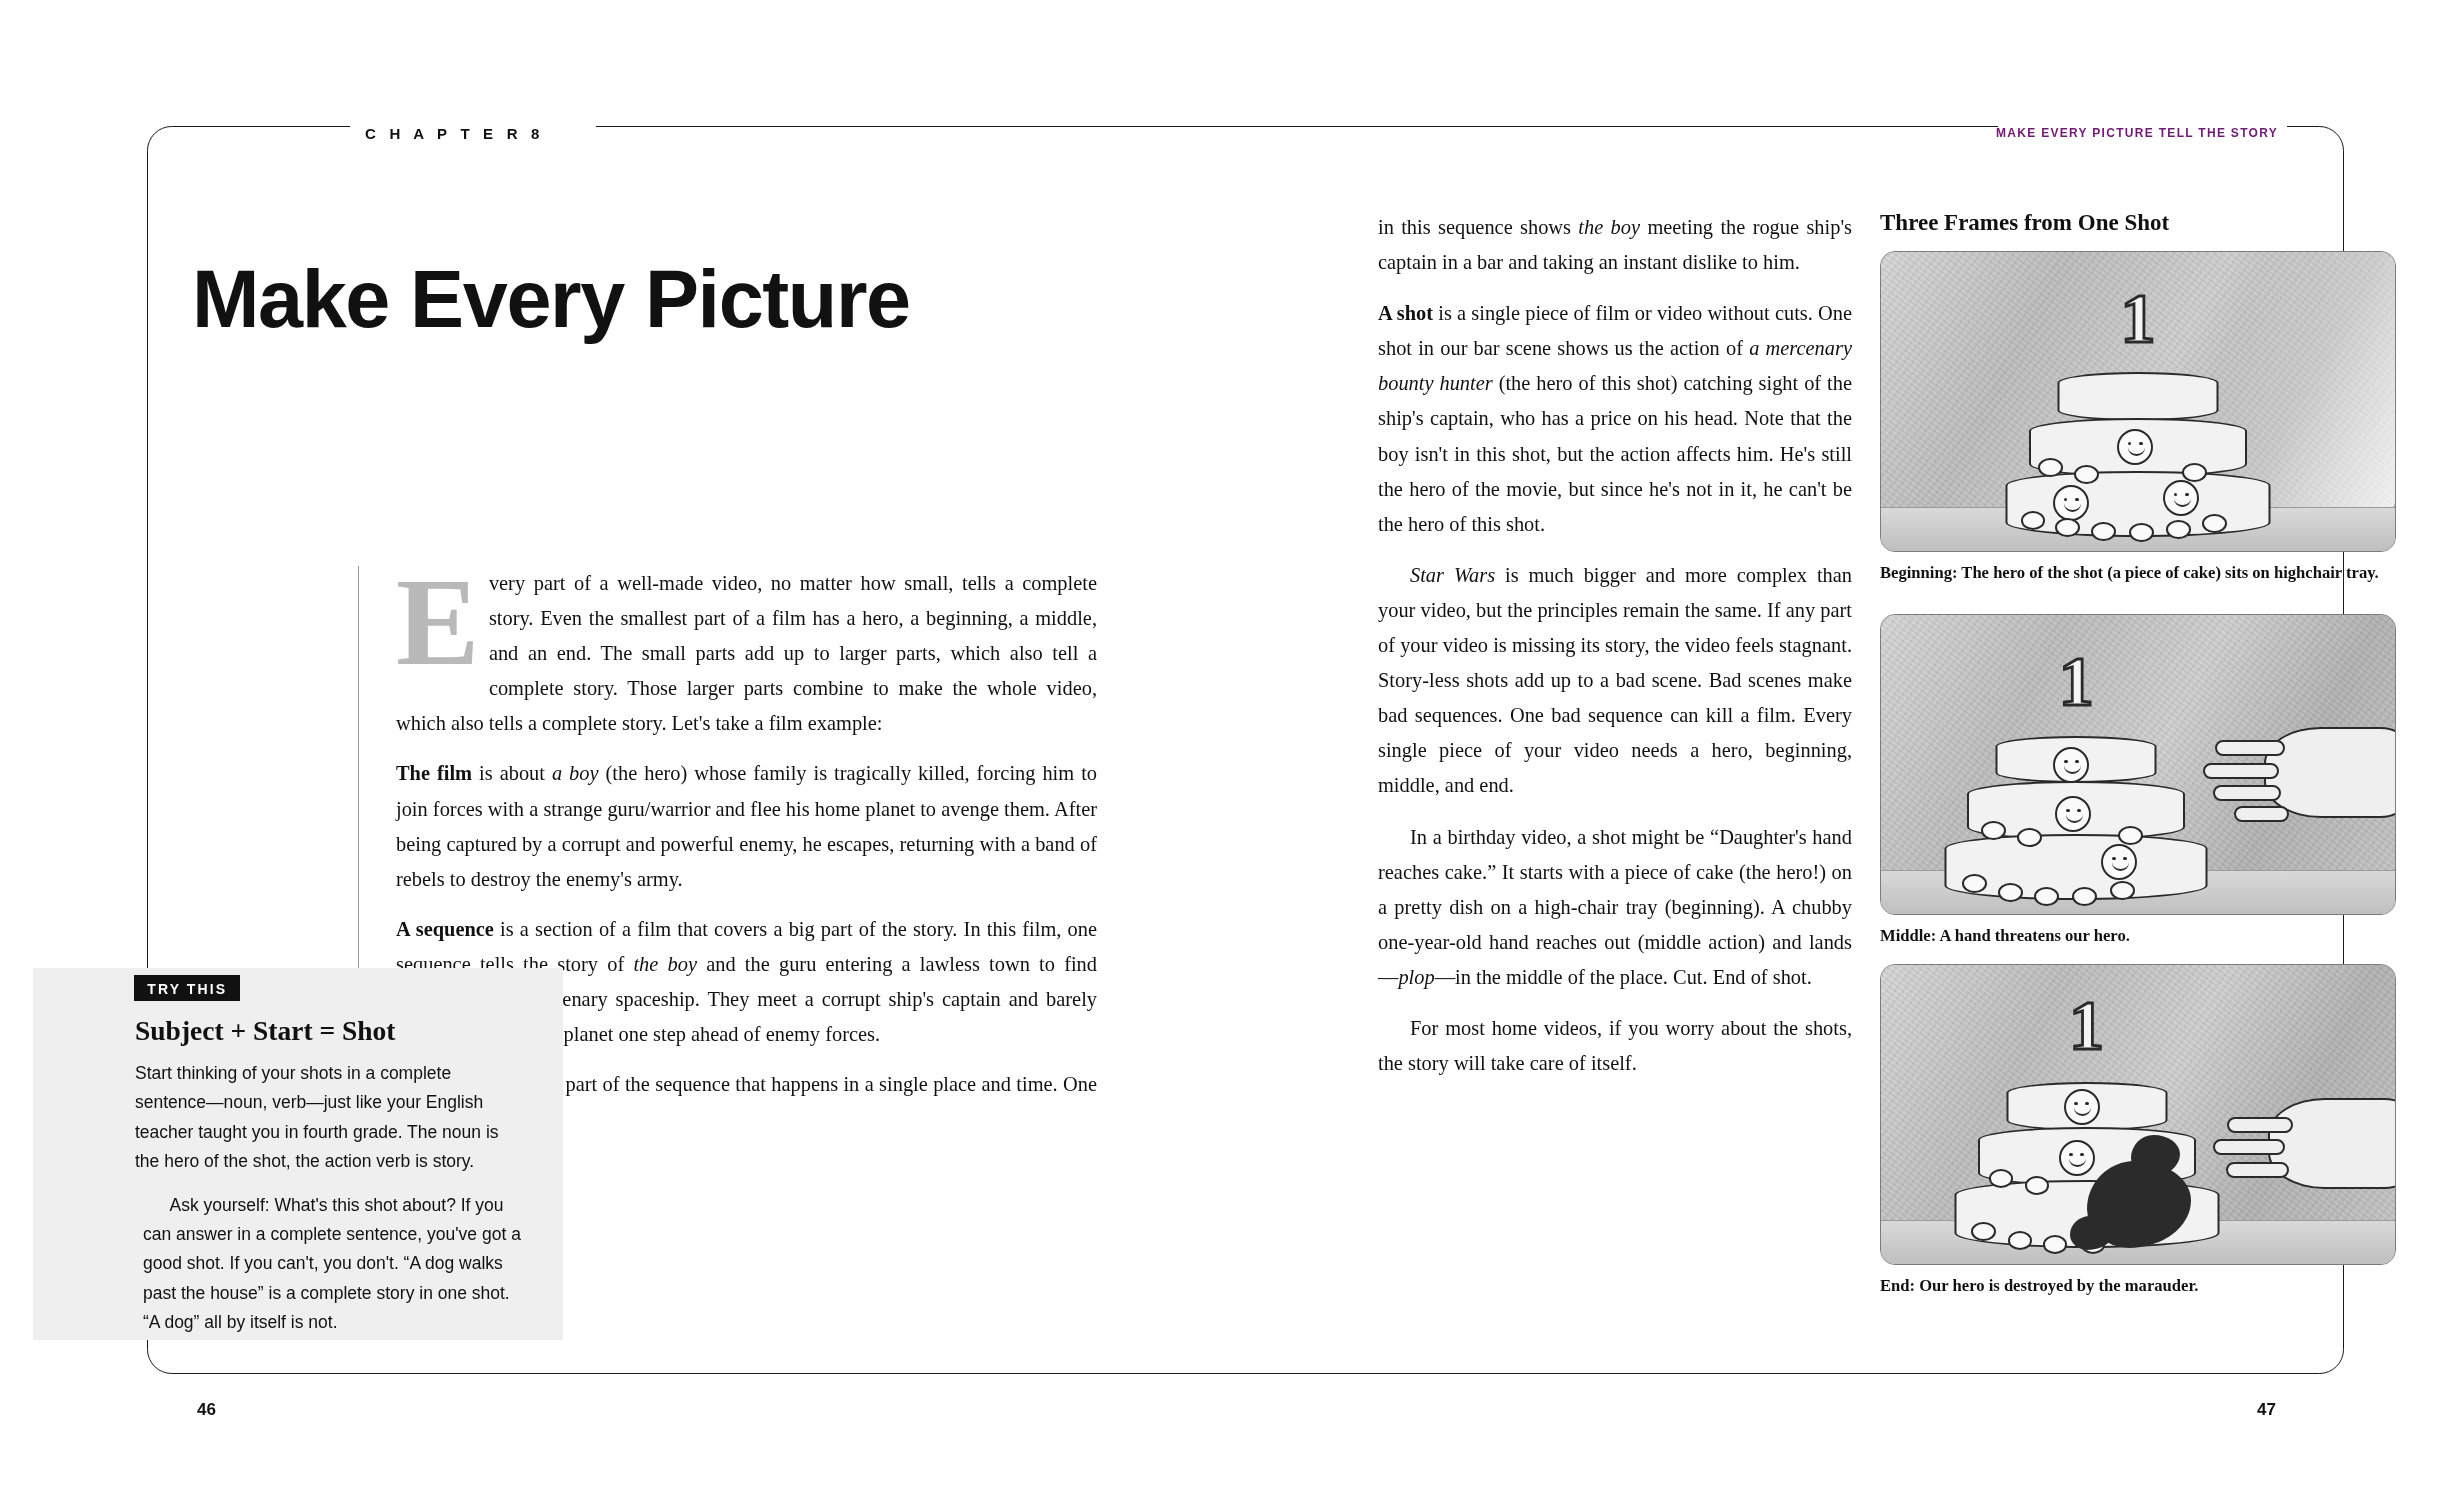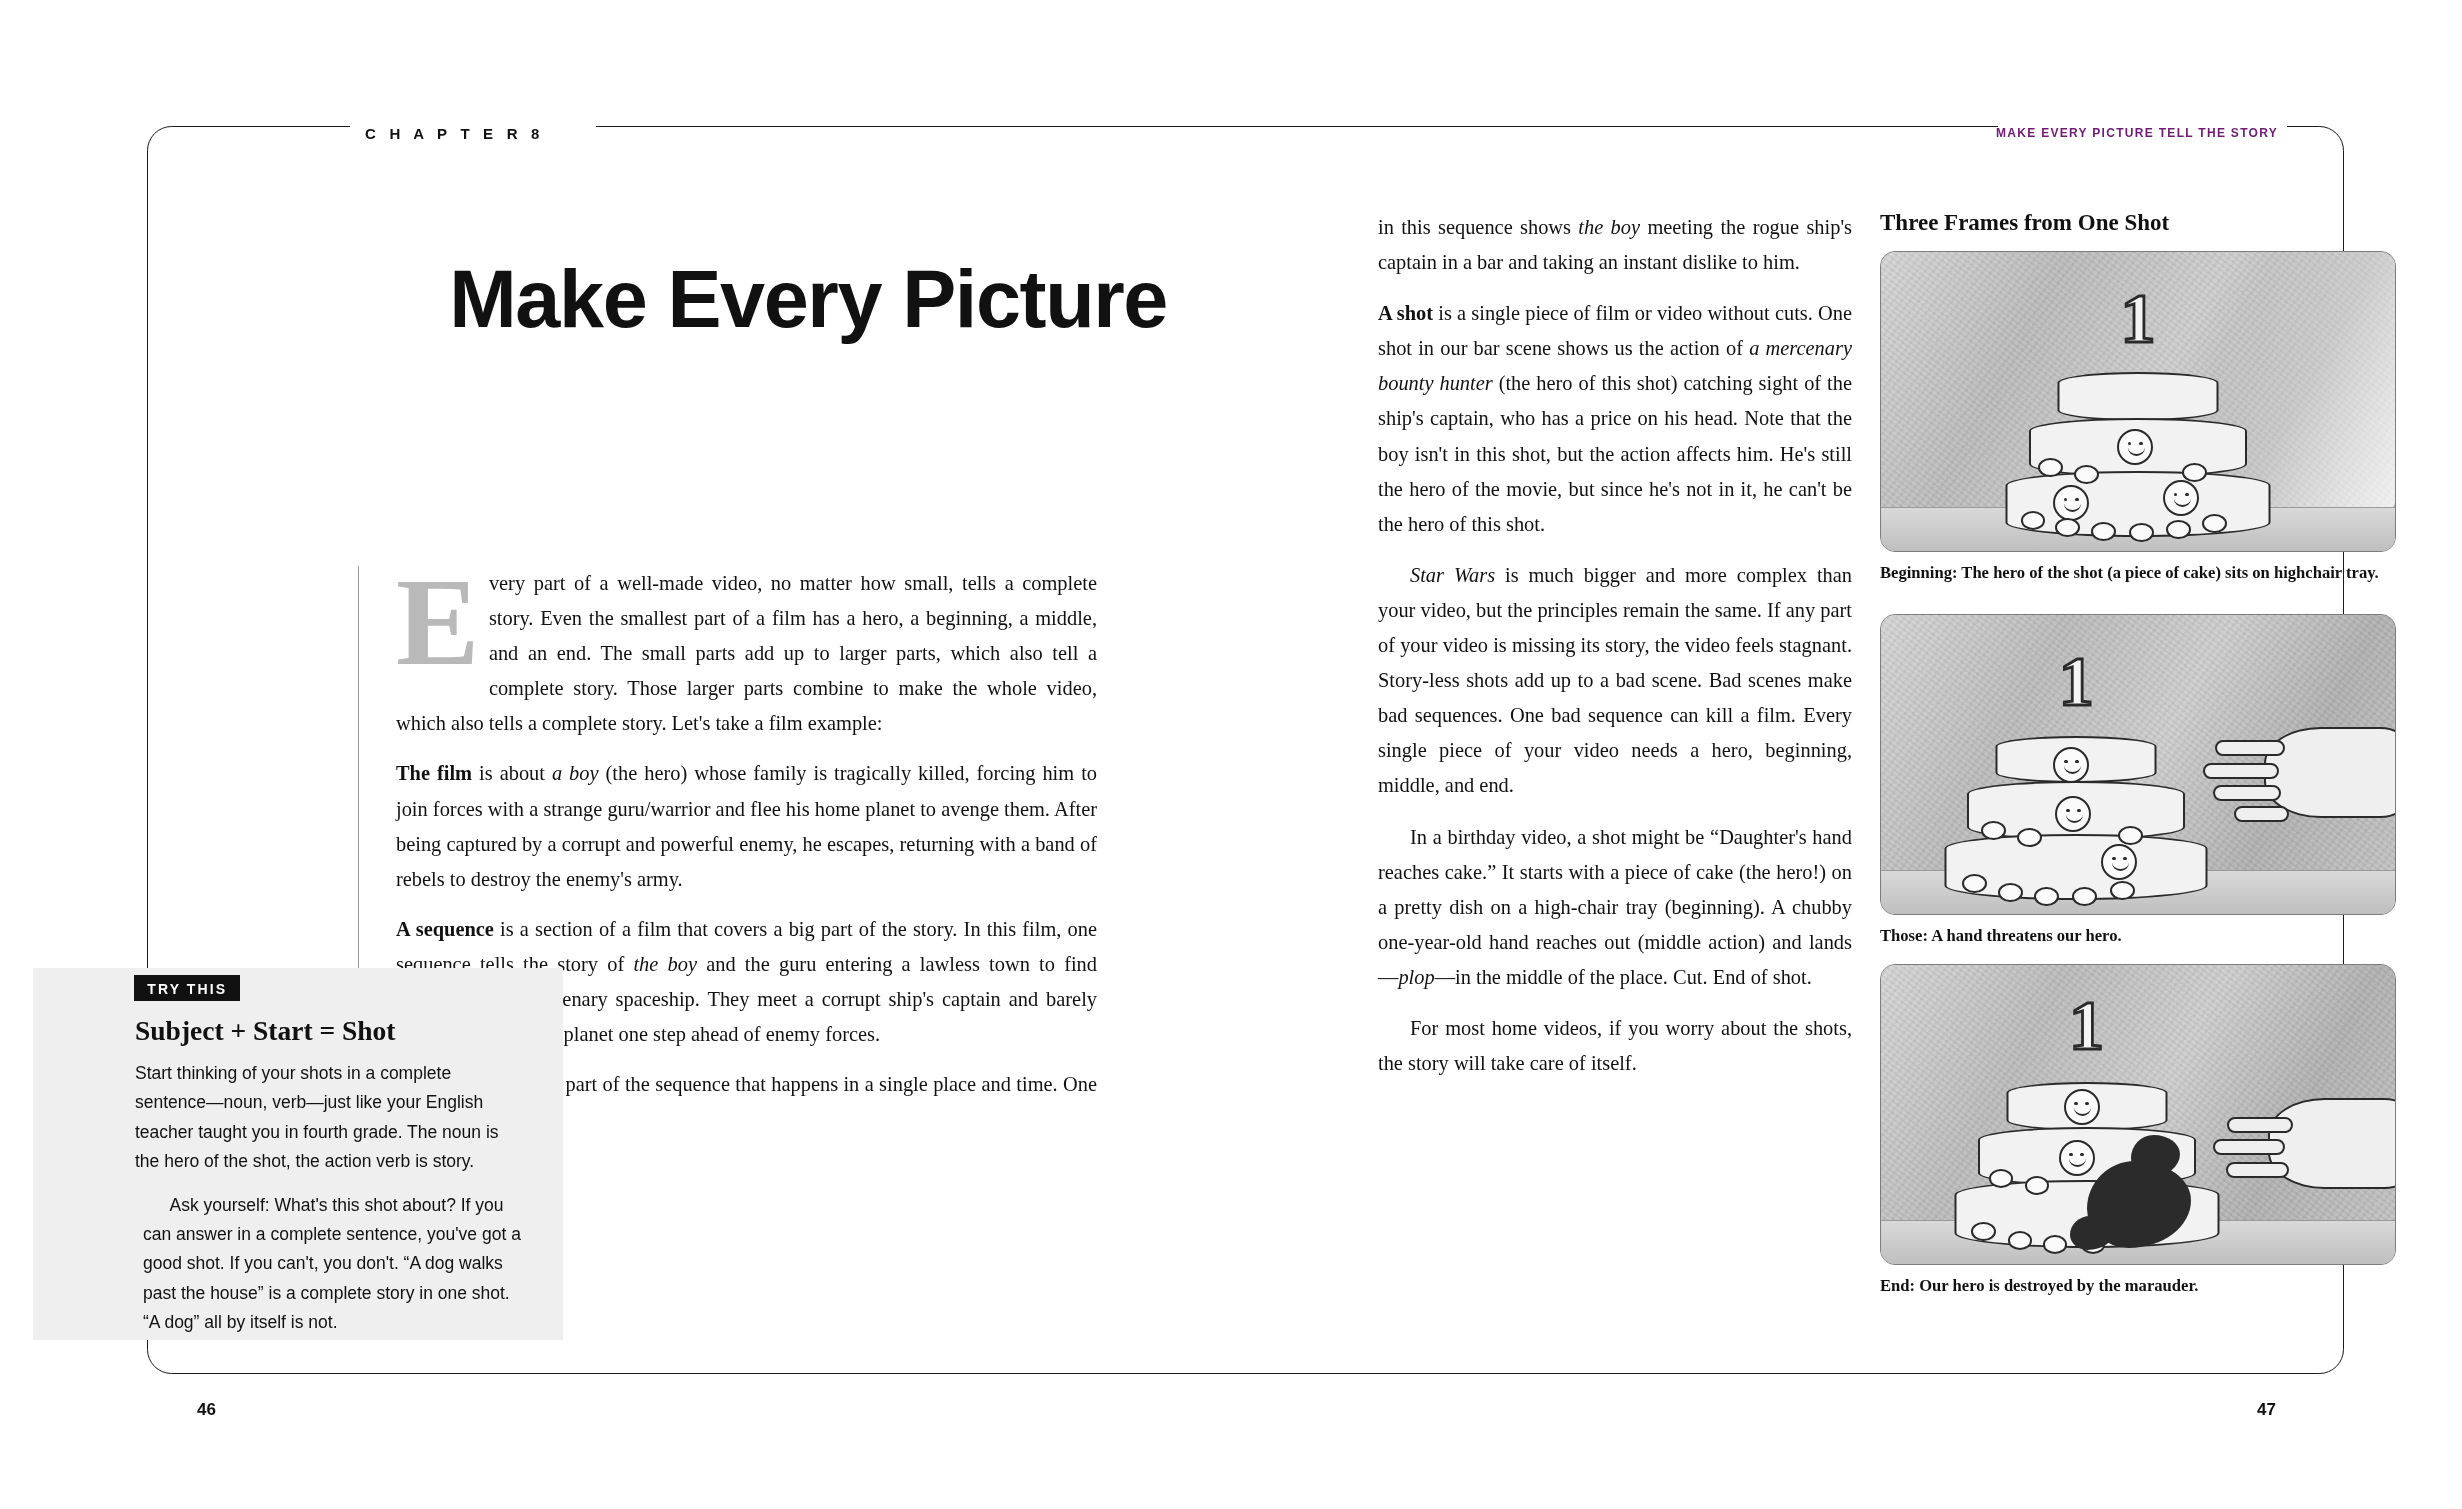--- a/index.html
+++ b/index.html
@@ -58,21 +58,20 @@
   .title {
     position: absolute;
     left: 192px; top: 206px;
     width: 975px;
     font-family: "Liberation Sans", sans-serif;
     font-weight: 700;
     font-size: 81px;
     line-height: 0.98;
     letter-spacing: -1.4px;
     color: #111;
-    text-align: right;
   }
   .title .line2 { display: block; }
 
   
   .col {
     position: absolute;
     font-size: 20.4px;
     line-height: 1.72;
     color: #111;
     text-align: justify;
@@ -414,21 +413,21 @@
       </div>
       <div>
         <div class="hand" style="right:-11.4px;top:112px;width:142px;height:91px;"></div>
         <div class="finger" style="right:110px;top:125px;width:70px;"></div>
         <div class="finger" style="right:116px;top:148px;width:76px;"></div>
         <div class="finger" style="right:114px;top:170px;width:68px;"></div>
         <div class="finger" style="right:106px;top:191px;width:55px;"></div>
       </div>
     </div>
     <div class="cap">
-      <b>Those:</b><b> A hand threatens our hero.</b>
+      <b>Middle:</b><b> A hand threatens our hero.</b>
     </div>
   </div>
 
   <div class="figure fig-3">
     <div class="frame-img">
       <div class="photo-bg"></div>
       <div class="photo-noise"></div>
       <div class="tray"></div>
       <div class="cake" style="width:284px;height:258px;left:40%;">
         <div class="candle" style="top:-11.4px;">1</div>

